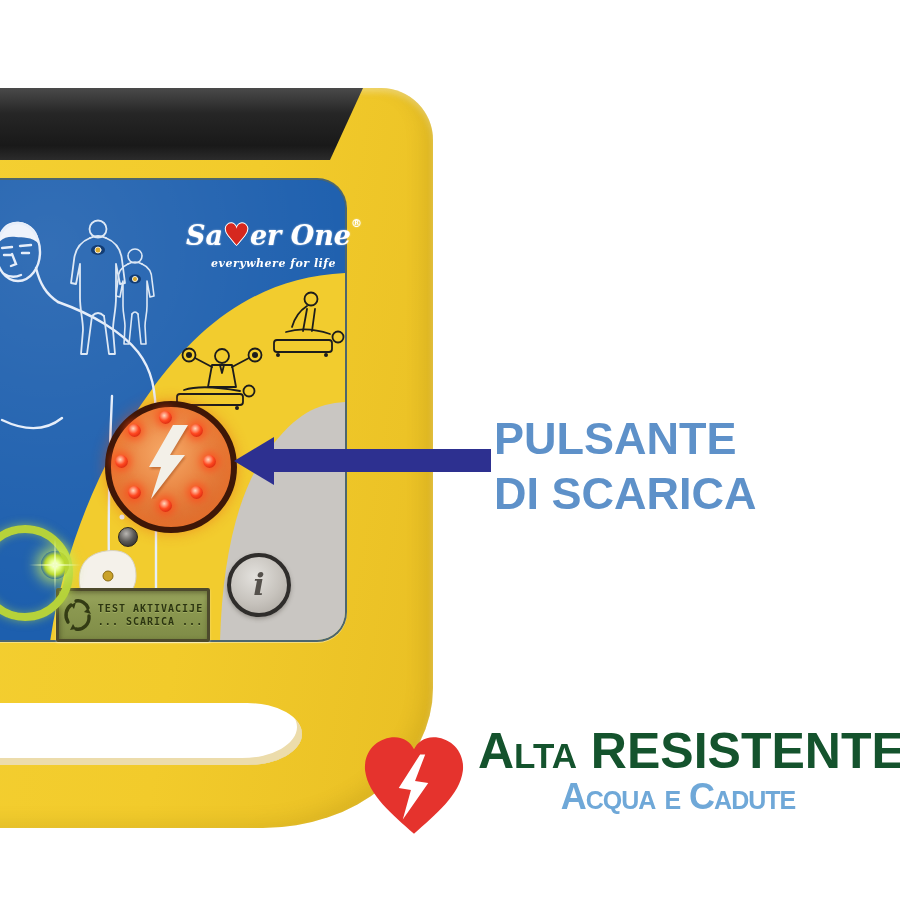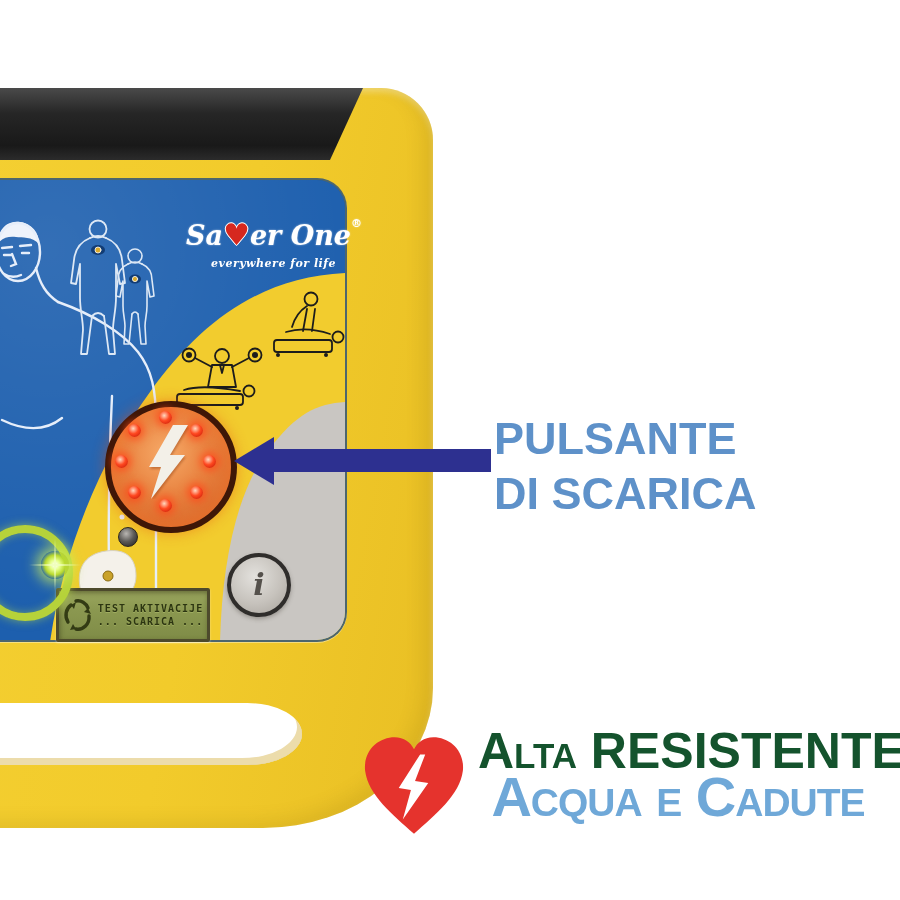--- a/index.html
+++ b/index.html
@@ -155,21 +155,21 @@
   }
 
   .durability{
     position:absolute;left:478px;top:729px;width:400px;z-index:9;text-align:center;
   }
   .dur-line1{
     font-weight:bold;font-size:50px;line-height:44px;color:#14532d;
     font-variant:small-caps;letter-spacing:0px;white-space:nowrap;
   }
   .dur-line2{
-    font-weight:bold;font-size:56px;line-height:48px;color:#6fa8d8;
+    font-weight:bold;font-size:36px;line-height:48px;color:#6fa8d8;
     font-variant:small-caps;letter-spacing:-1px;white-space:nowrap;
   }
   .heart-badge{position:absolute;left:358px;top:732px;z-index:9;}
 </style>
 </head>
 <body>
 
 <div class="device">
 
   <div class="top-band"></div>

